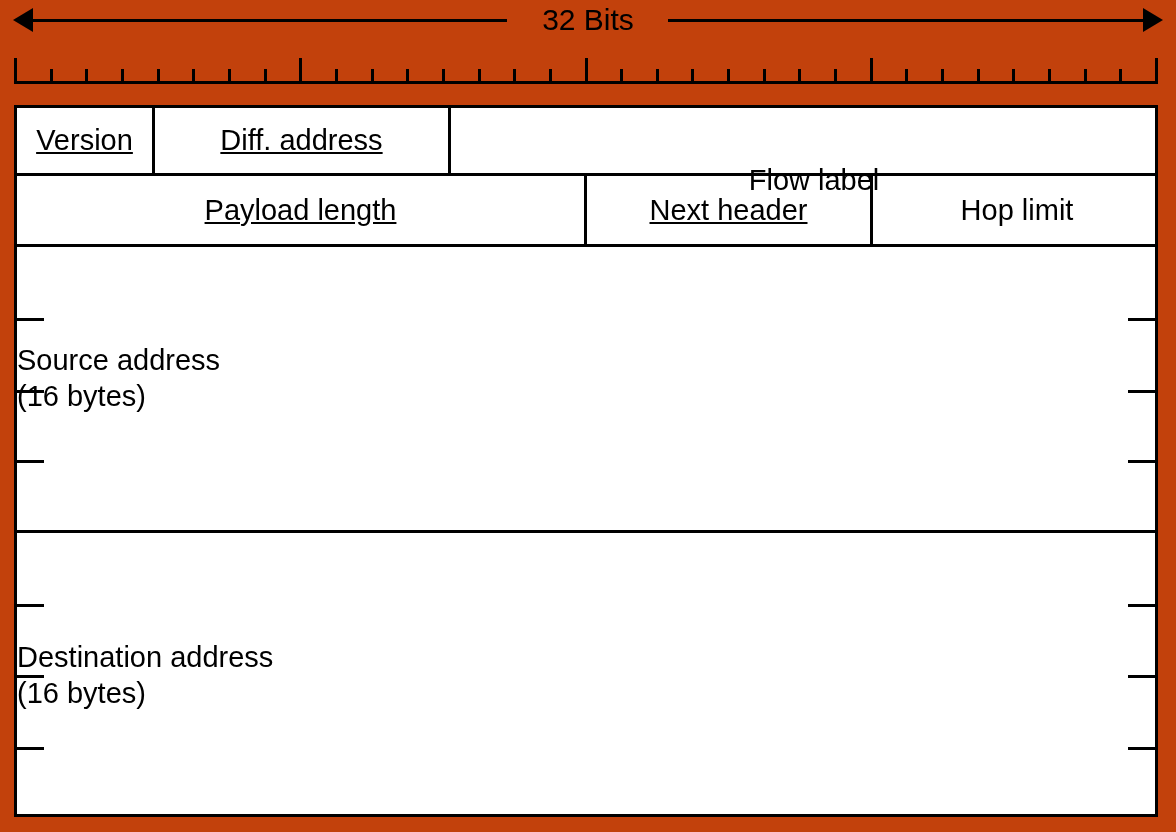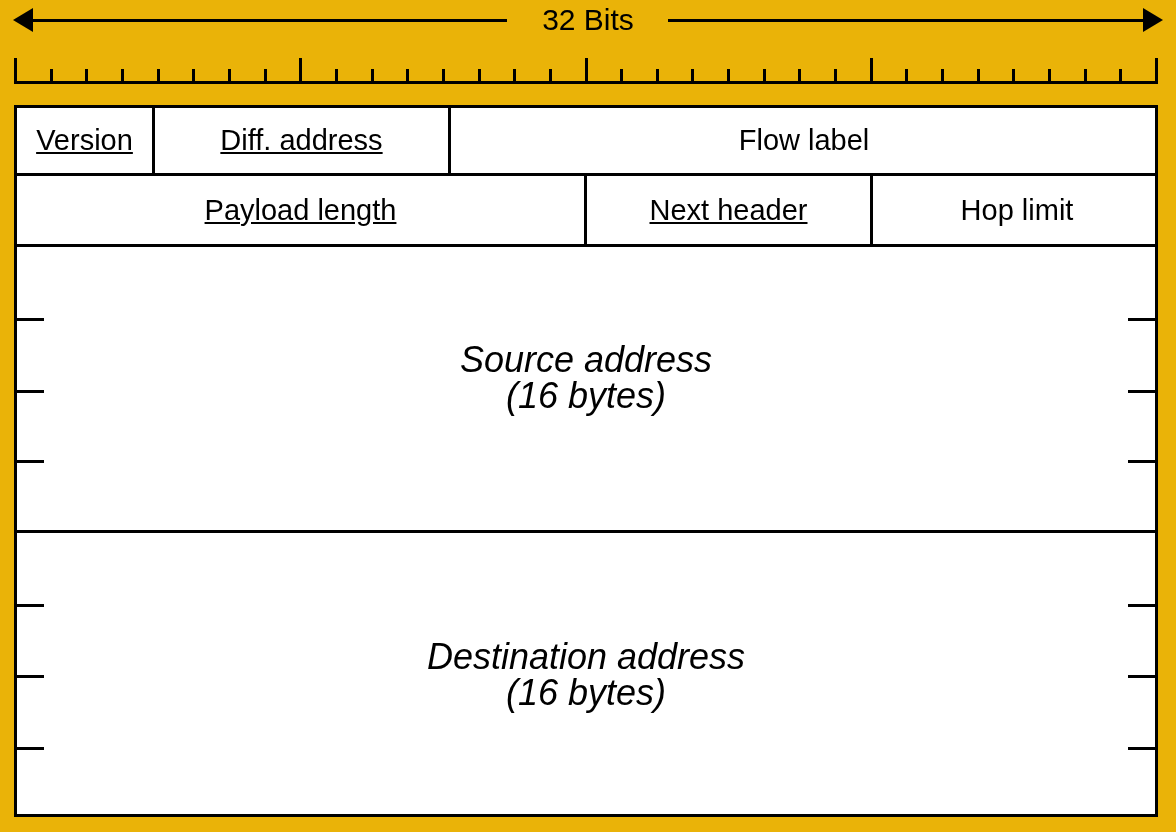--- a/index.html
+++ b/index.html
@@ -10,21 +10,21 @@
   }
   body {
     font-family: "Liberation Sans", sans-serif;
     -webkit-font-smoothing: antialiased;
   }
 
   #diagram {
     position: relative;
     width: 1176px;
     height: 832px;
-    background: #eab308;
+    background: #c2410c;
     overflow: hidden;
   }
 
   
   #width-arrow {
     position: absolute;
     left: 0;
     top: 0;
     width: 1176px;
     height: 44px;
@@ -119,37 +119,36 @@
     justify-content: center;
     font-size: 29px;
     color: #000000;
     white-space: nowrap;
   }
   .field.divider { border-right: 3px solid #000000; text-decoration: underline; }
 
   
   .f-version   { left: 0px;    width: 138px; }
   .f-diffserv  { left: 138px;  width: 296px; }
-  .f-flowlabel { left: 432px;  width: 710px; }
+  .f-flowlabel { left: 442px;  width: 710px; margin-top: 40px; }
 
   
   .f-payload   { left: 0px;    width: 570px; }
   .f-nextheader{ left: 570px;  width: 286px; }
   .f-hoplimit  { left: 856px;  width: 288px; }
 
   
   .addr-label {
     position: absolute;
     left: 0;
     width: 100%;
-    text-align: center;
-    font-size: 36px;
+    text-align: left;
+    font-size: 29px;
     line-height: 36px;
     color: #000000;
-    font-style: italic;
   }
   .srcblock .addr-label { top: 95px; }
   .dstblock .addr-label { top: 106px; }
 
   
   .stub {
     position: absolute;
     height: 3px;
     width: 27px;
     background: #000000;

